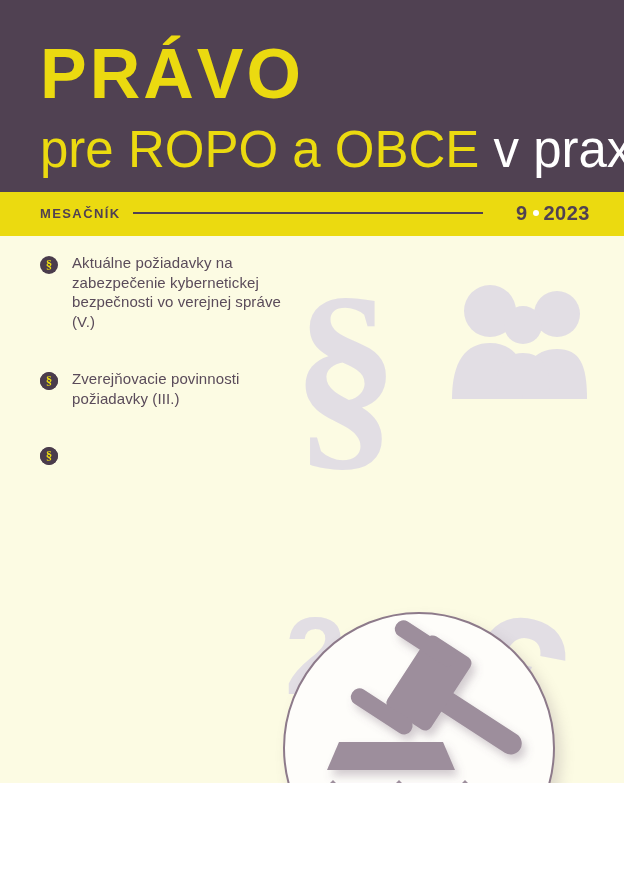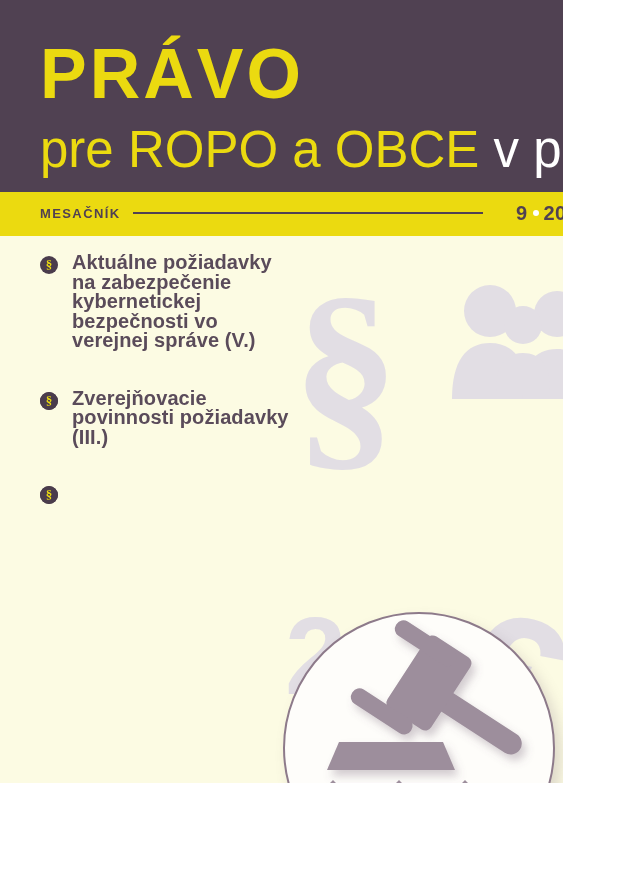--- a/index.html
+++ b/index.html
@@ -4,21 +4,21 @@
 <style>
   * { margin:0; padding:0; box-sizing:border-box; }
   html, body { width:634px; height:885px; }
   body {
     font-family: "Liberation Sans", sans-serif;
     background:#ffffff;
     -webkit-font-smoothing:antialiased;
   }
   .cover {
     position:relative;
-    width:563px; height:885px;
+    width:624px; height:885px;
     overflow:hidden;
     background:#ffffff;
   }
 
   
   .header {
     position:absolute; left:0; top:0;
     width:634px; height:192px;
     background:#504152;
     overflow:hidden;
@@ -141,23 +141,23 @@
     border-radius:50%;
     background:#4A3C4C;
     color:#EBDA10;
     font-size:13px;
     font-weight:bold;
     font-family:"Liberation Serif", serif;
     line-height:18px;
     text-align:center;
   }
   .toc-text {
-    font-size:20px;
+    font-size:15px;
     line-height:19.5px;
-    font-weight:bold;
+    font-weight:normal;
     color:#5A4B5A;
     letter-spacing:0.1px;
   }
 
   
   .footer {
     position:absolute; left:0; top:783px;
     width:634px; height:102px;
     background:#ffffff;
   }

